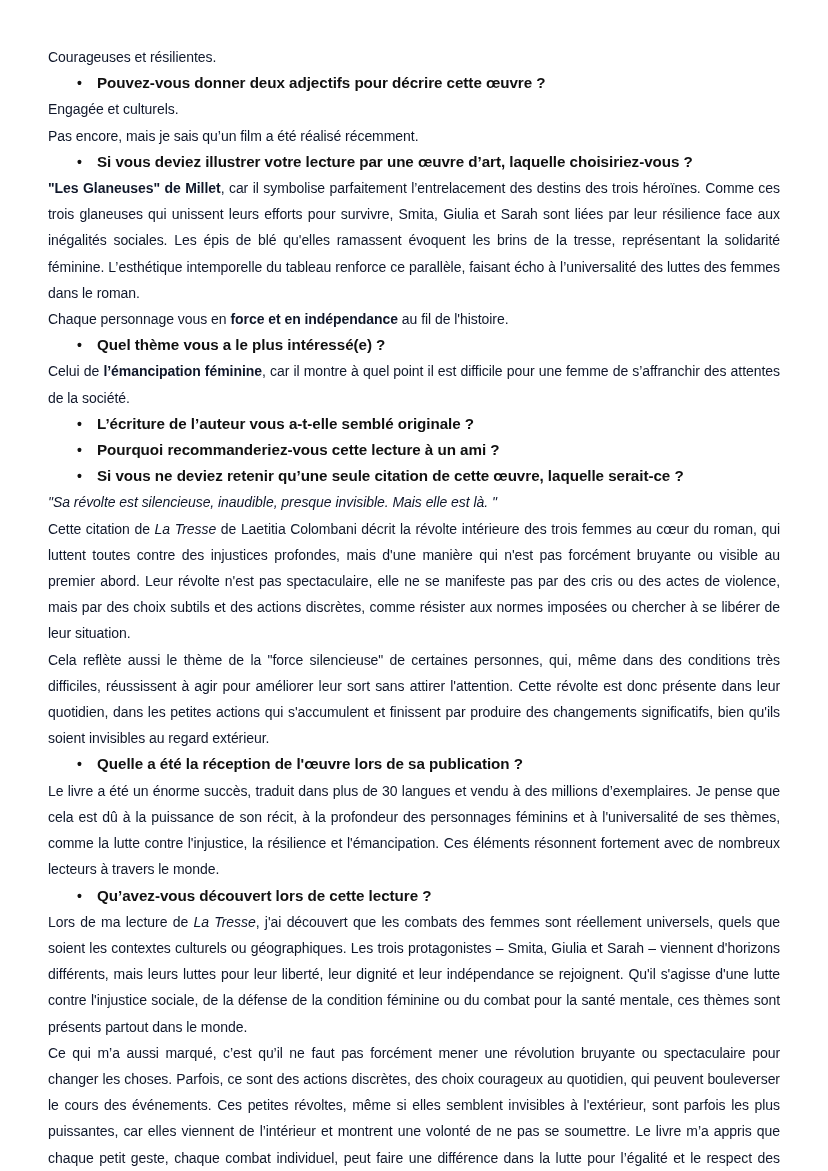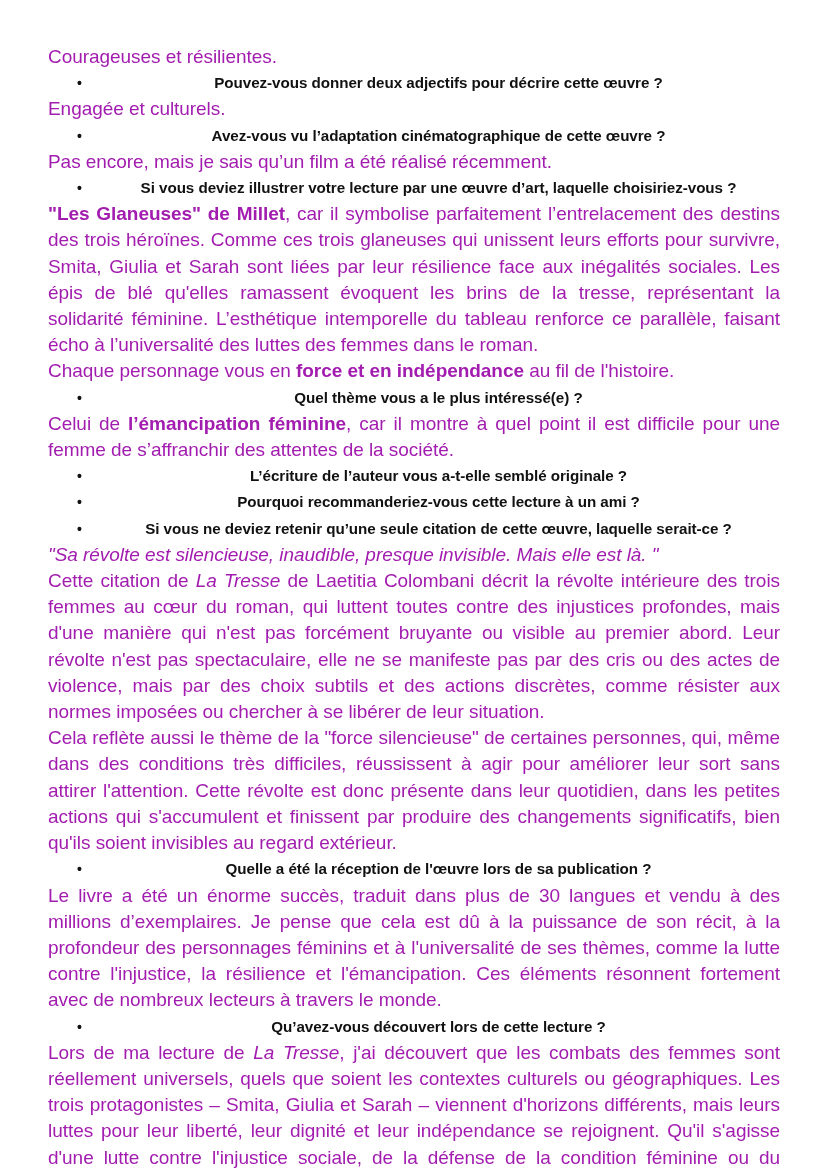--- a/index.html
+++ b/index.html
@@ -21,25 +21,25 @@
     padding: 44px 48px 20px 48px;
     background: #ffffff;
   }
   .doc-body {
     width: 732px;
   }
 
   
   p.answer {
     margin: 0;
-    font-size: 19px;
+    font-size: 14px;
     line-height: 26.2px;
     text-align: justify;
     text-justify: inter-word;
-    color: #a21caf;
+    color: #0f172a;
     letter-spacing: -0.05px;
   }
   p.answer.nojust {
     text-align: left;
   }
 
   
   ul.qlist {
     list-style: none;
     margin: 0;
@@ -47,21 +47,21 @@
   }
   li.question {
     position: relative;
     margin: 0;
     padding-left: 49px;
     font-size: 15.2px;
     line-height: 26.2px;
     font-weight: bold;
     color: #111111;
     letter-spacing: -0.05px;
-    text-align: center;
+    text-align: left;
   }
   li.question::before {
     content: "\2022";
     position: absolute;
     left: 29px;
     top: 0;
     font-size: 14px;
     line-height: 26.2px;
     font-weight: bold;
     color: #111111;
@@ -73,23 +73,20 @@
 </head>
 <body>
 
 <div class="page">
   <div class="doc-body" id="doc-body">
       <p class="answer">Courageuses et résilientes.</p>
       <ul class="qlist">
         <li class="question">Pouvez-vous donner deux adjectifs pour décrire cette œuvre ?</li>
       </ul>
       <p class="answer">Engagée et culturels.</p>
-      <ul class="qlist">
-        <li class="question">Avez-vous vu l’adaptation cinématographique de cette œuvre ?</li>
-      </ul>
       <p class="answer">Pas encore, mais je sais qu’un film a été réalisé récemment.</p>
       <ul class="qlist">
         <li class="question">Si vous deviez illustrer votre lecture par une œuvre d’art, laquelle choisiriez-vous ?</li>
       </ul>
       <p class="answer"><span class="bold">"Les Glaneuses" de Millet</span><span>, car il symbolise parfaitement l’entrelacement des destins des trois héroïnes. Comme ces trois glaneuses qui unissent leurs efforts pour survivre, Smita, Giulia et Sarah sont liées par leur résilience face aux inégalités sociales. Les épis de blé qu'elles ramassent évoquent les brins de la tresse, représentant la solidarité féminine. L’esthétique intemporelle du tableau renforce ce parallèle, faisant écho à l’universalité des luttes des femmes dans le roman.</span></p>
       <p class="answer"><span>Chaque personnage vous en </span><span class="bold">force et en indépendance</span><span> au fil de l'histoire.</span></p>
       <ul class="qlist">
         <li class="question">Quel thème vous a le plus intéressé(e) ?</li>
       </ul>
       <p class="answer"><span>Celui de </span><span class="bold">l’émancipation féminine</span><span>, car il montre à quel point il est difficile pour une femme de s’affranchir des attentes de la société.</span></p>

